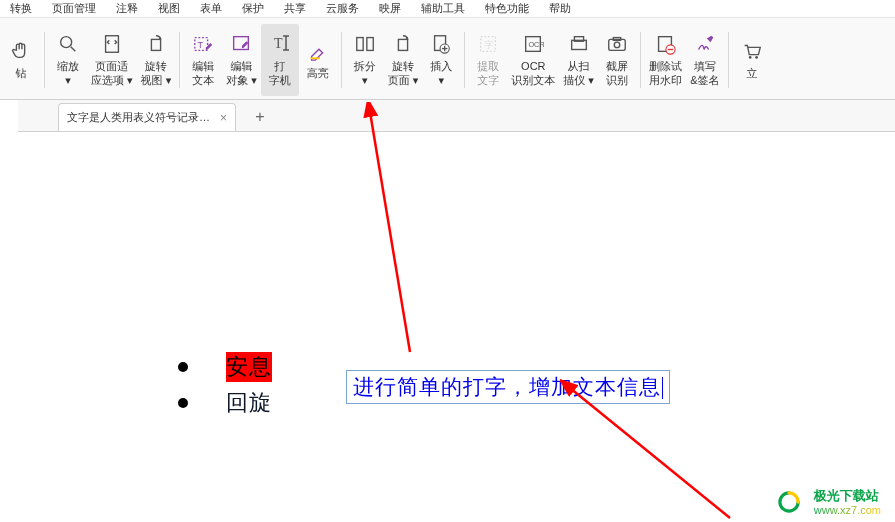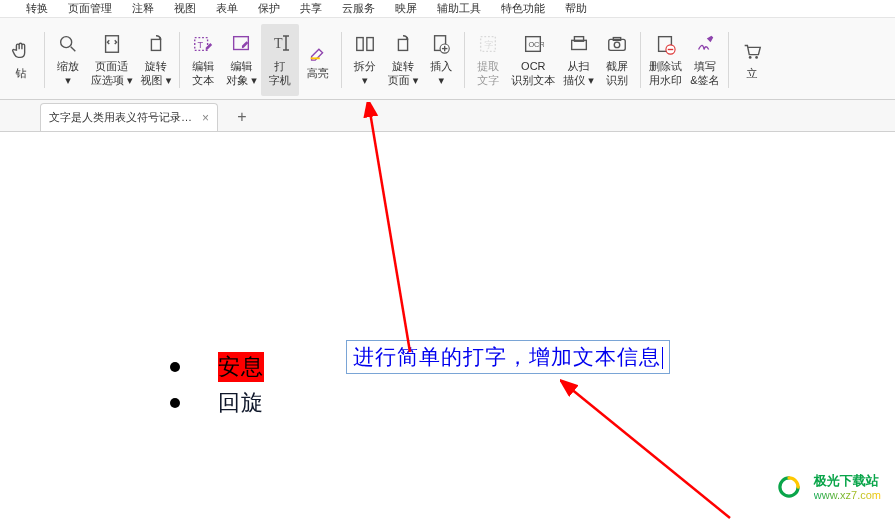--- a/index.html
+++ b/index.html
@@ -11,21 +11,21 @@
       width: 895px;
       height: 522px;
       overflow: hidden;
       position: relative;
     }
     .menu-bar {
       height: 18px;
       background: #fff;
       display: flex;
       align-items: center;
-      padding: 0 16px;
+      padding: 0 0;
       border-bottom: 1px solid #e5e5e5;
       font-size: 11px;
       color: #333;
     }
     .menu-item {
       padding: 1px 10px;
       cursor: pointer;
     }
     .ribbon {
       height: 82px;
@@ -76,20 +76,21 @@
       background: #d8d8d8;
       margin: 0 4px;
     }
     .tab-strip {
       height: 32px;
       background: #f7f7f7;
       border-bottom: 1px solid #d0d0d0;
       display: flex;
       align-items: flex-end;
       padding-left: 40px;
+      margin-left: 18px;
     }
     .doc-tab {
       height: 28px;
       background: #fff;
       border: 1px solid #d0d0d0;
       border-bottom: none;
       border-radius: 4px 4px 0 0;
       display: flex;
       align-items: center;
       padding: 0 8px;
@@ -110,21 +111,21 @@
       cursor: pointer;
       margin-left: 10px;
     }
     .doc-area {
       position: relative;
       background: #fff;
       height: 390px;
     }
     .bullet-list {
       position: absolute;
-      left: 170px;
+      left: 178px;
       top: 220px;
     }
     .bullet-row {
       display: flex;
       align-items: center;
       margin-bottom: 6px;
     }
     .bullet {
       width: 10px;
       height: 10px;
@@ -135,21 +136,21 @@
     .li-text {
       font-family: SimSun, serif;
       font-size: 22px;
       color: #0f172a;
       letter-spacing: 1px;
     }
     .li-text.hl { background: #ff0000; color: #000; }
     .typed-box {
       position: absolute;
       left: 346px;
-      top: 208px;
+      top: 238px;
       border: 1px solid #7aa5d6;
       padding: 2px 6px;
       font-family: Liberation Mono, monospace;
       font-size: 21px;
       color: #0000ee;
       letter-spacing: 1px;
       white-space: nowrap;
     }
     .cursor-line {
       display: inline-block;
@@ -159,21 +160,21 @@
       vertical-align: middle;
       margin-left: 1px;
     }
     .arrow-svg {
       position: absolute;
       pointer-events: none;
     }
     .watermark {
       position: absolute;
       right: 14px;
-      bottom: 21px;
+      bottom: 6px;
       display: flex;
       align-items: center;
       gap: 12px;
       font-size: 12px;
       justify-content: flex-end;
     }
     .wm-swirl {
       width: 26px;
       height: 26px;
     }

